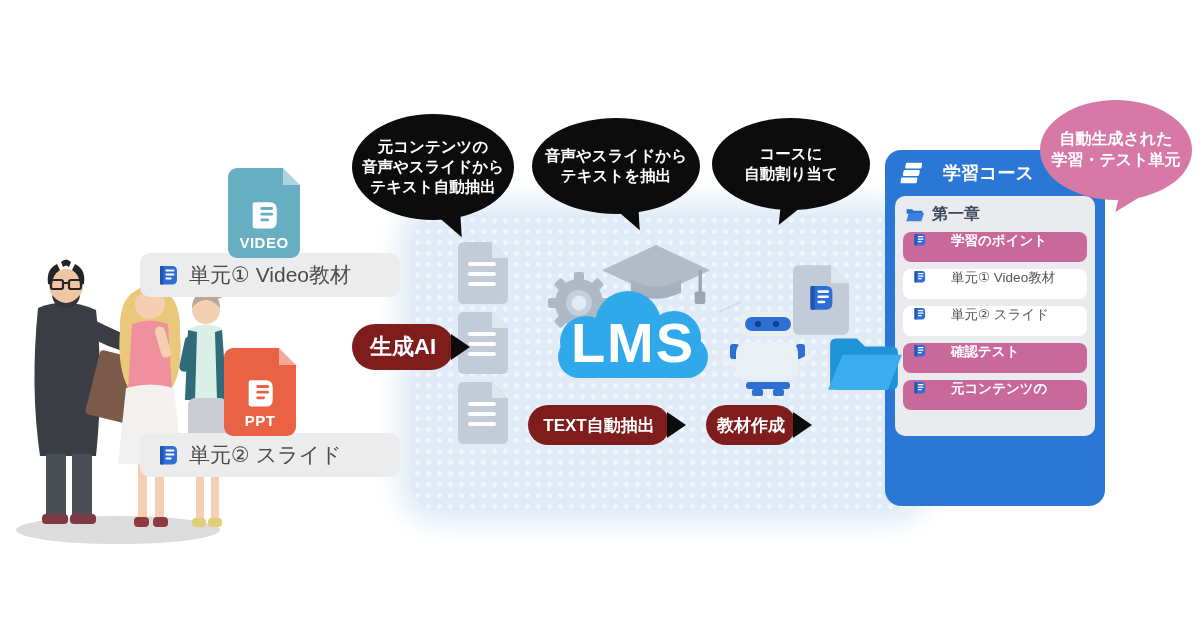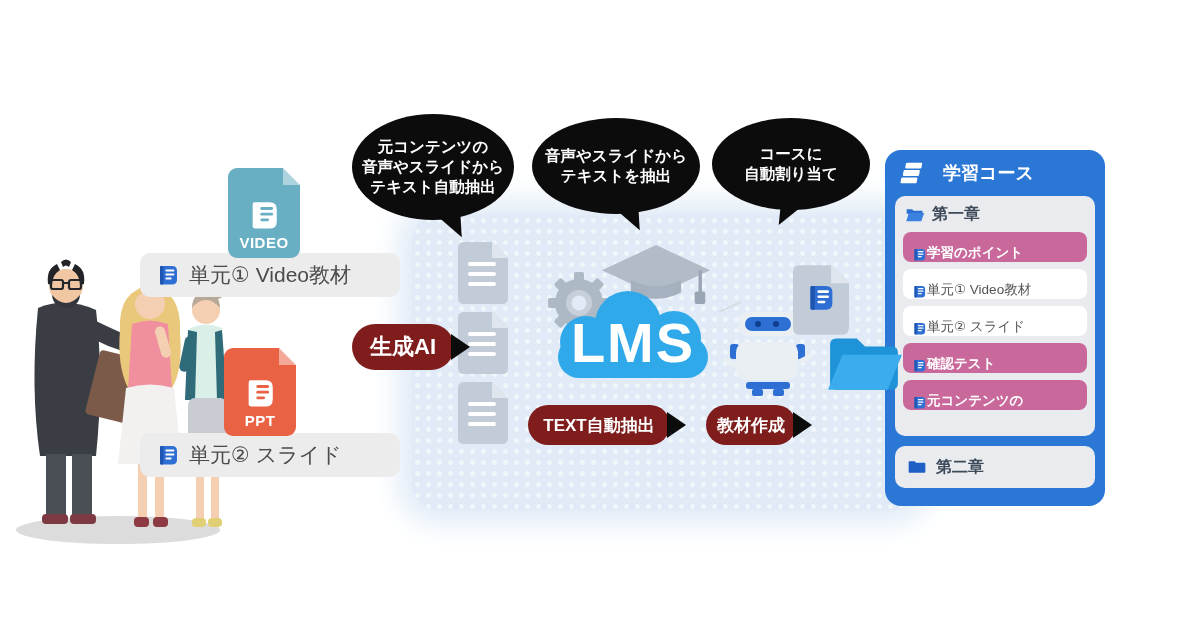--- a/index.html
+++ b/index.html
@@ -80,22 +80,22 @@
 
   
   .panel{position:absolute;left:885px;top:150px;width:220px;height:356px;background:#2b77d6;
     border-radius:16px;z-index:4;}
   .panel-header{display:flex;align-items:center;gap:18px;height:46px;padding:0 14px;
     color:#fff;font-weight:700;font-size:18px;}
   .inner{position:absolute;left:10px;right:10px;top:46px;height:240px;background:#e9ebef;
     border-radius:10px;padding:6px 8px 0 8px;box-sizing:border-box;}
   .chapter-row{display:flex;align-items:center;gap:7px;color:#3d4a59;font-weight:700;
     font-size:16px;padding:2px 2px 7px 2px;}
-  .citem{height:30px;border-radius:8px;margin-bottom:7px;display:flex;align-items:flex-end;
-    gap:0;padding:0 9px;font-size:13.5px;}
+  .citem{height:30px;border-radius:8px;margin-bottom:7px;display:flex;align-items:flex-start;
+    gap:24px;padding:0 9px;font-size:13.5px;}
   .item-pink{background:#c9689b;color:#fff;font-weight:700;}
   .item-white{background:#ffffff;color:#555;}
   .ch2-row{position:absolute;left:10px;right:10px;top:296px;height:42px;background:#e9ebef;
     border-radius:10px;display:flex;align-items:center;gap:9px;padding:0 12px;
     box-sizing:border-box;color:#3d4a59;font-weight:700;font-size:16px;}
 
   .abs{position:absolute;}
 </style>
 </head>
 <body>
@@ -350,22 +350,21 @@
         <span>確認テスト</span>
       </div>
       <div class="citem item-pink">
         <svg width="15" height="15" viewBox="0 0 24 24">
             <use href="#bk"></use>
           </svg>
         <span>元コンテンツの</span>
       </div>
     </div>
 
-    <div class="ch2-row">
-      <svg width="20" height="20" viewBox="0 0 24 24">
-        <path d="M2 6 Q2 5 3 5 H9 L11 7 H21 Q22 7 22 8 V18 Q22 19 21 19 H3 Q2 19 2 18 Z" fill="#1d5fc4"></path>
-      </svg>
-      <span>第二章</span>
-    </div>
-  </div>
-
+  </div>
+
+  <div class="bubble pinkbubble">
+    <span>自動生成された</span>
+    <span>学習・テスト単元</span>
+    <span class="tail"></span>
+  </div>
 
 </div>
 
 </body></html>

